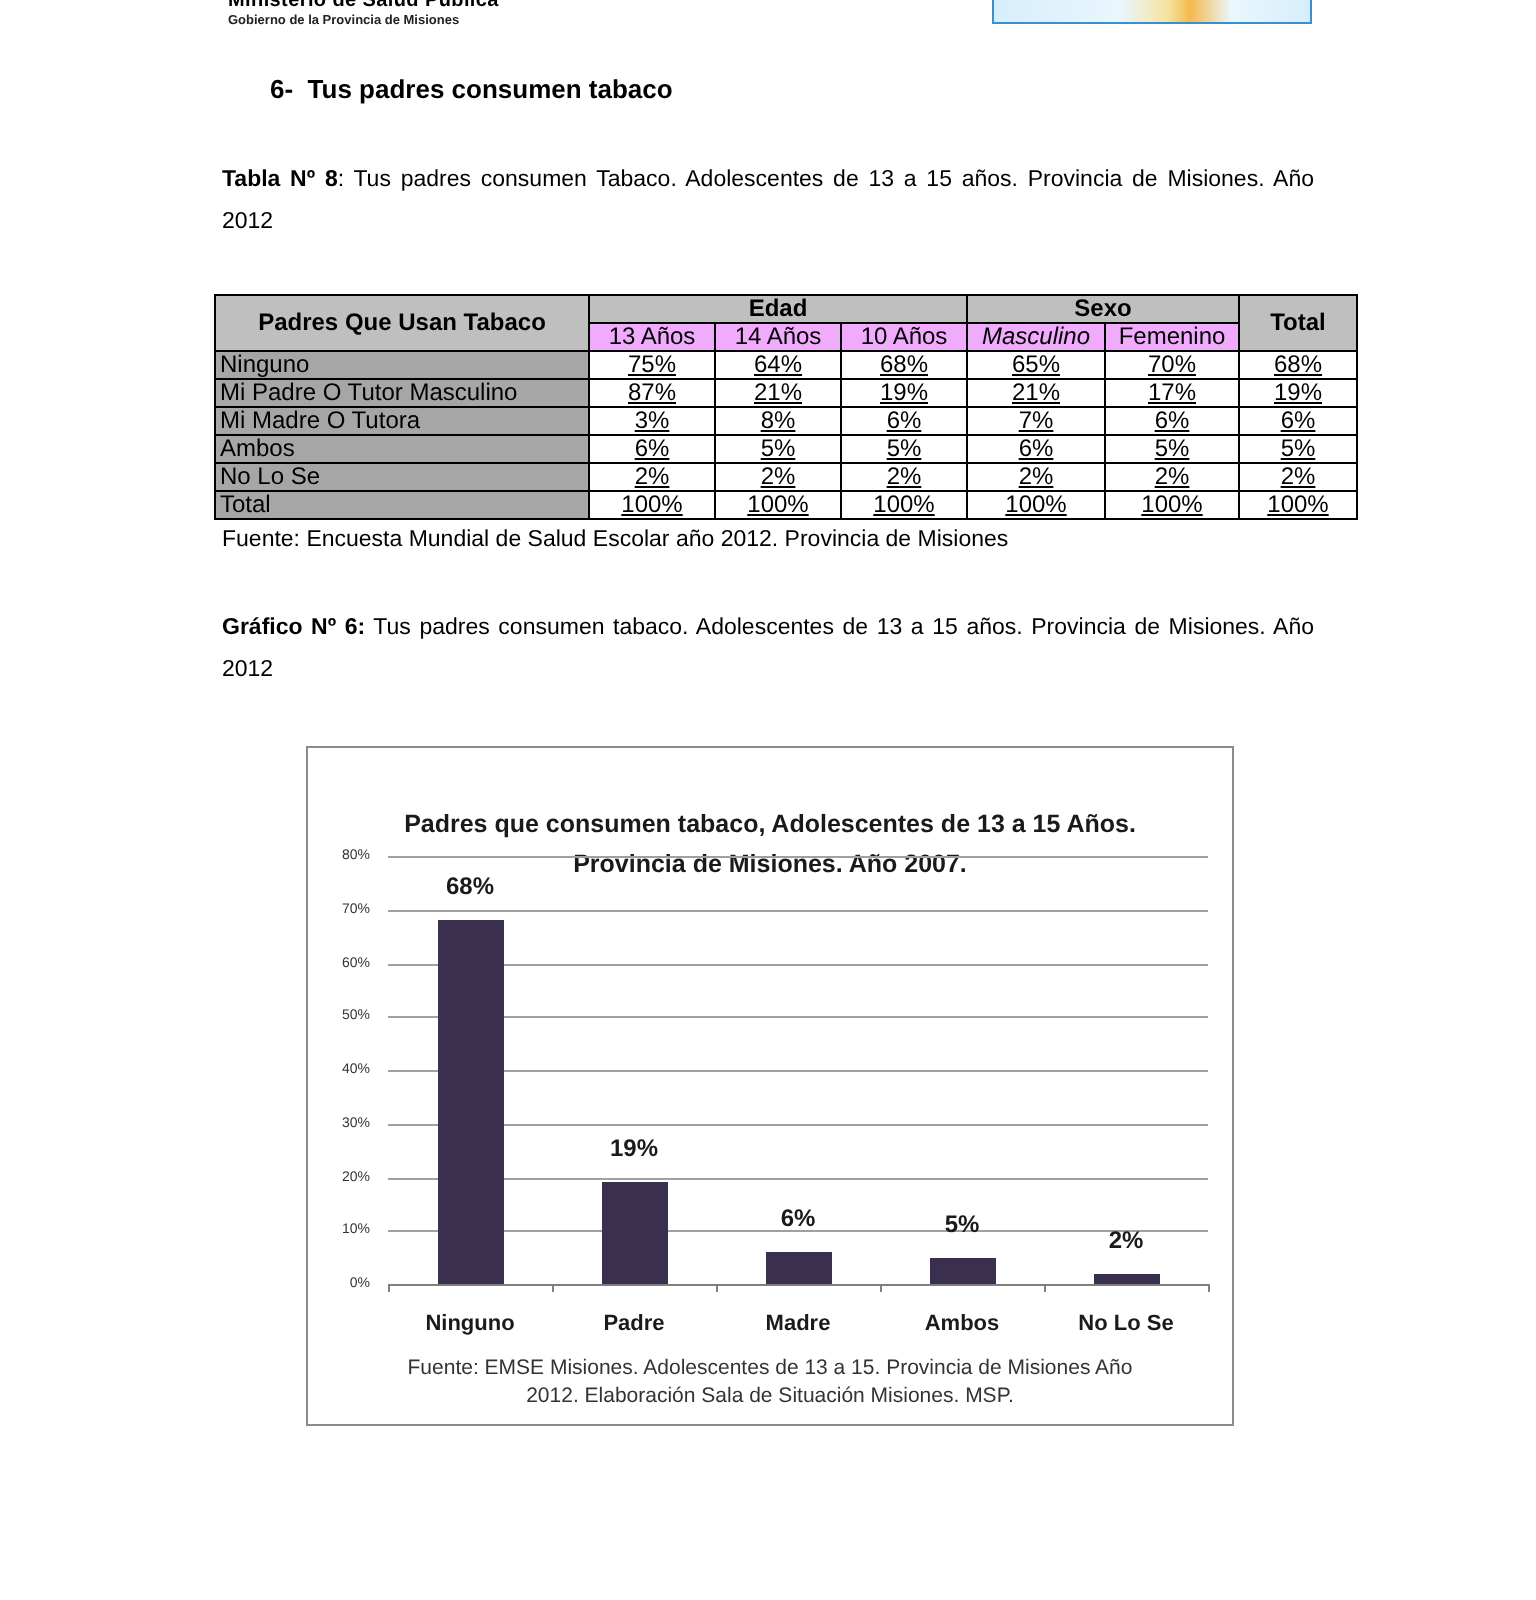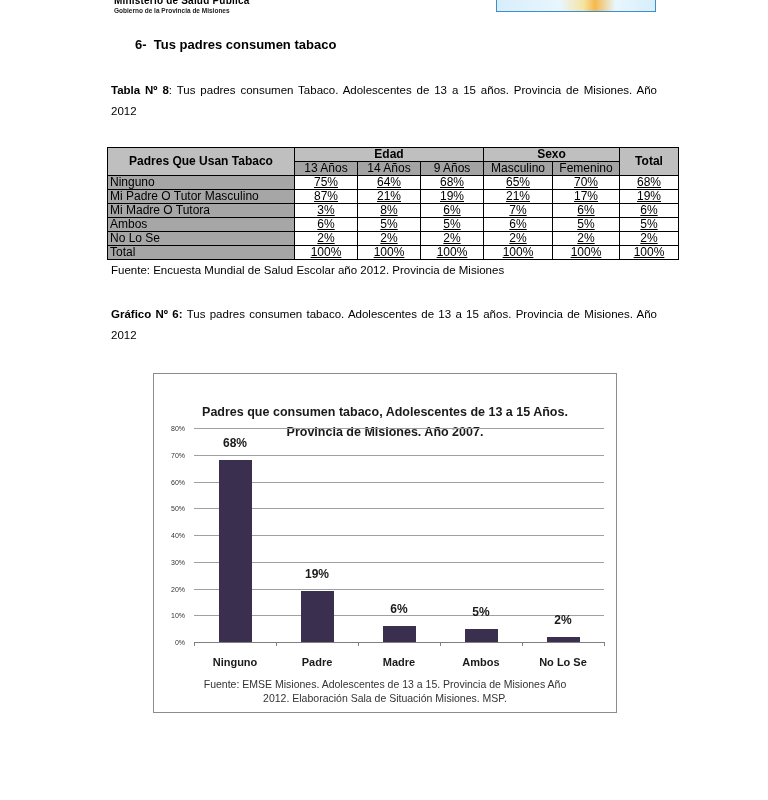--- a/index.html
+++ b/index.html
@@ -9,25 +9,25 @@
     .hdr-gov { font-size: 6.5px; font-weight: bold; line-height: 9px; color: #222; }
     .hdr-banner { position: absolute; left: 496px; top: -6px; width: 160px; height: 18px; border: 1px solid #3a8fd0; background: linear-gradient(90deg, #d7eefa 0%, #e9f6fd 40%, #f6e3a0 55%, #f4b94d 62%, #e9f6fd 75%, #d7eefa 100%); box-sizing: border-box; }
     .section-title { position: absolute; left: 135px; top: 37px; font-size: 13px; font-weight: bold; }
     .caption { position: absolute; left: 111px; width: 546px; font-size: 11.5px; line-height: 21px; text-align: justify; text-align-last: left; }
     .caption b { font-weight: bold; }
     .cap1 { top: 80px; }
     .cap2 { top: 304px; }
     table.data { position: absolute; left: 107px; top: 147px; border-collapse: collapse; font-size: 12px; border-radius: 17px; }
     table.data td, table.data th { border: 1px solid #000; padding: 0 2px; height: 13px; line-height: 13px; white-space: nowrap; }
     table.data th { font-weight: bold; background: #bfbfbf; }
-    table.data th.sub { font-weight: normal; background: #a3a3a3; }
+    table.data th.sub { font-weight: normal; background: #f0abfc; }
     table.data td.label { background: #a6a6a6; text-align: left; width: 182px; }
     table.data td.val { text-align: center; text-decoration: underline; }
     .w13 { width: 58px; } .w14 { width: 58px; } .w15 { width: 58px; }
-    .wm { width: 64px; } .wf { width: 62px; } .wt { width: 54px; }
+    .wm { width: 64px; font-style: italic; } .wf { width: 62px; } .wt { width: 54px; }
     .source1 { position: absolute; left: 111px; top: 264px; font-size: 11.5px; }
     .chart-box { position: absolute; left: 153px; top: 373px; width: 464px; height: 340px; border: 1px solid #8c8c8c; box-sizing: border-box; background: #fff; }
     .chart-title { position: absolute; left: 0; width: 100%; top: 28px; text-align: center; font-size: 12.5px; font-weight: bold; line-height: 20px; color: #1a1a1a; }
     .plot { position: absolute; left: 40px; top: 54px; width: 410px; height: 214px; }
     .ytick { position: absolute; left: -33px; width: 24px; text-align: right; font-size: 7px; color: #333; transform: translateY(-50%); }
     .gridline { position: absolute; left: 0; width: 410px; height: 1px; background: #a0a0a0; }
     .axis-x { position: absolute; left: 0; width: 410px; height: 1px; background: #808080; }
     .xtickmark { position: absolute; width: 1px; height: 4px; background: #808080; }
     .bar { position: absolute; bottom: 0; width: 33px; background: #3a2f4e; }
     .bar-label { position: absolute; width: 60px; text-align: center; font-size: 12px; font-weight: bold; color: #1a1a1a; }
@@ -55,21 +55,21 @@
   <tbody>
       <tr>
     <th rowspan="2">Padres Que Usan Tabaco</th>
     <th colspan="3">Edad</th>
     <th colspan="2">Sexo</th>
     <th rowspan="2" class="wt">Total</th>
   </tr>
   <tr>
     <th class="sub w13">13 Años</th>
     <th class="sub w14">14 Años</th>
-    <th class="sub w15">9 Años</th>
+    <th class="sub w15">10 Años</th>
     <th class="sub wm">Masculino</th>
     <th class="sub wf">Femenino</th>
   </tr>
   <tr>
     <td class="label">Ninguno</td>
     <td class="val">75%</td>
     <td class="val">64%</td>
     <td class="val">68%</td>
     <td class="val">65%</td>
     <td class="val">70%</td>

